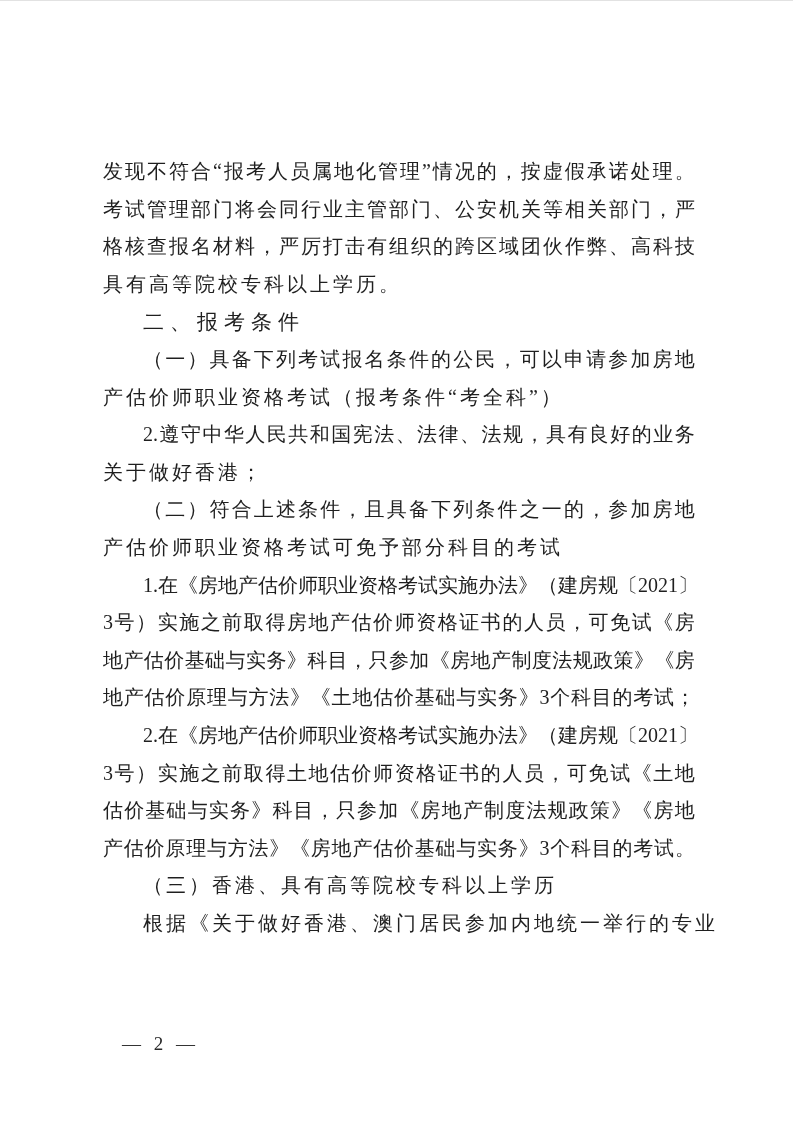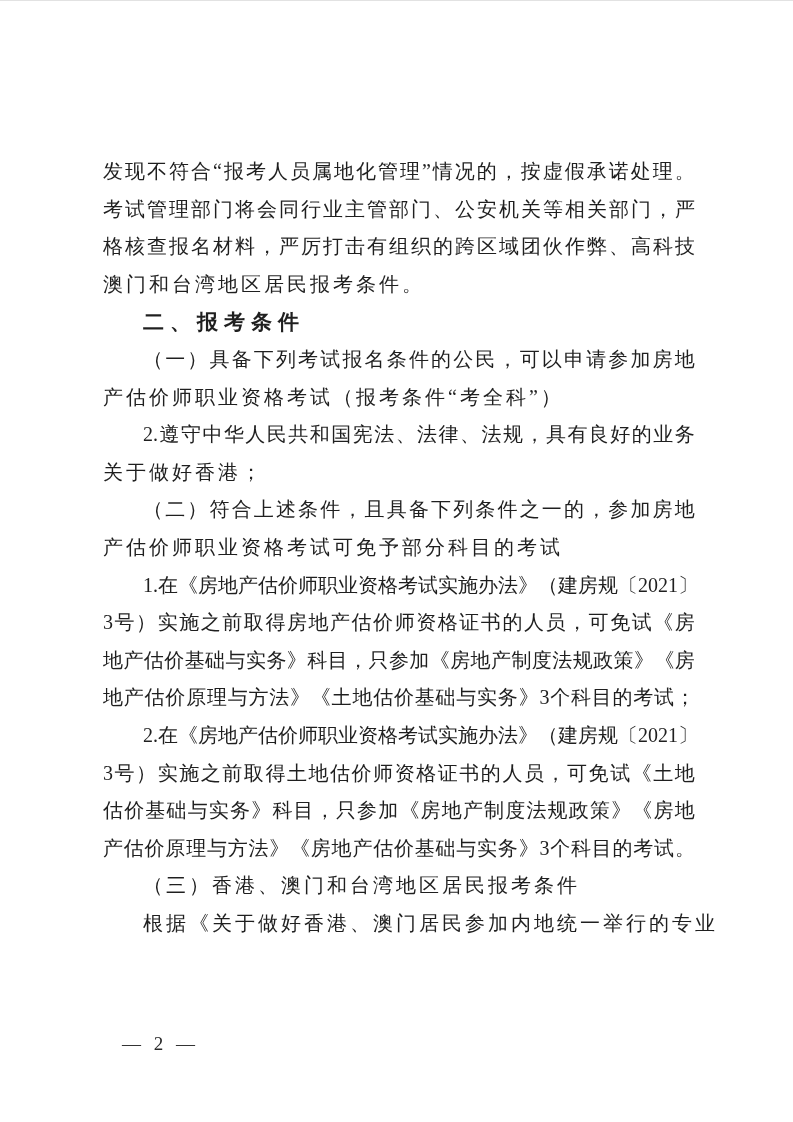--- a/index.html
+++ b/index.html
@@ -31,21 +31,21 @@
   
   .line.justify {
     display: flex;
     justify-content: space-between;
     align-items: baseline;
     letter-spacing: 0;
     white-space: normal;
   }
   .line.indent { padding-left: 40px; }
   .line.bold {
-    font-weight: bold;
+    font-weight: normal;
     letter-spacing: 6px;
     font-family: "Liberation Sans", "DejaVu Sans", sans-serif;
     font-size: 21px;
   }
   .tok { display: inline-block; }
   .page-number {
     position: absolute;
     left: 122px; top: 1032px;
     font-size: 19px;
     letter-spacing: 4px;
@@ -138,21 +138,21 @@
         <span class="tok">域</span>
         <span class="tok">团</span>
         <span class="tok">伙</span>
         <span class="tok">作</span>
         <span class="tok">弊</span>
         <span class="tok">、</span>
         <span class="tok">高</span>
         <span class="tok">科</span>
         <span class="tok">技</span>
       </div>
-      <div class="line">澳门和台湾地区居民报考条件。</div>
+      <div class="line">具有高等院校专科以上学历。</div>
       <div class="line indent bold">二、报考条件</div>
       <div class="line justify indent">
         <span class="tok">（</span>
         <span class="tok">一</span>
         <span class="tok">）</span>
         <span class="tok">具</span>
         <span class="tok">备</span>
         <span class="tok">下</span>
         <span class="tok">列</span>
         <span class="tok">考</span>
@@ -466,17 +466,17 @@
         <span class="tok">》</span>
         <span class="tok">3 </span>
         <span class="tok">个</span>
         <span class="tok">科</span>
         <span class="tok">目</span>
         <span class="tok">的</span>
         <span class="tok">考</span>
         <span class="tok">试</span>
         <span class="tok">。</span>
       </div>
-      <div class="line indent">（三）香港、澳门和台湾地区居民报考条件</div>
+      <div class="line indent">（三）香港、具有高等院校专科以上学历</div>
       <div class="line indent">根据《关于做好香港、澳门居民参加内地统一举行的专业</div>
     </div>
   <div class="page-number">— 2 —</div>
 </div>
 
 </body></html>

